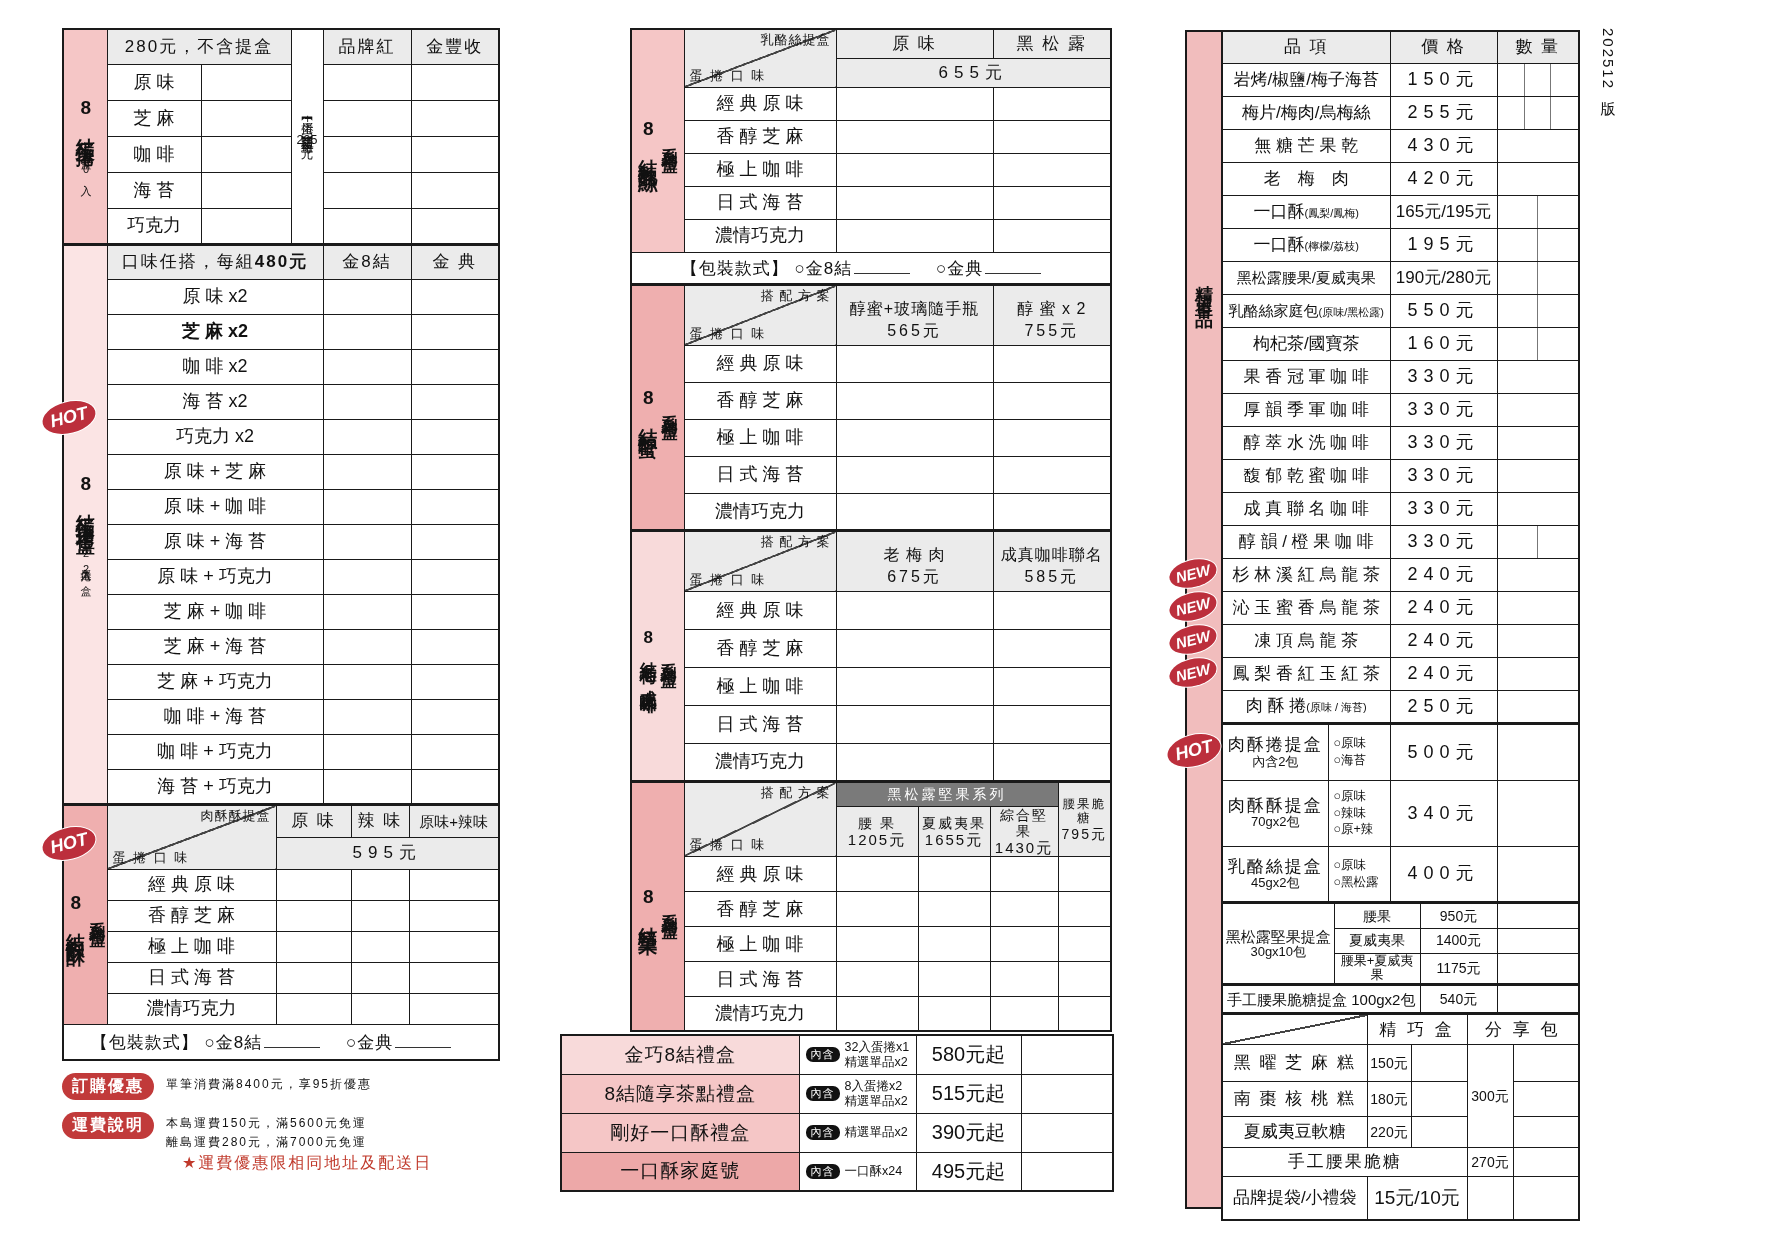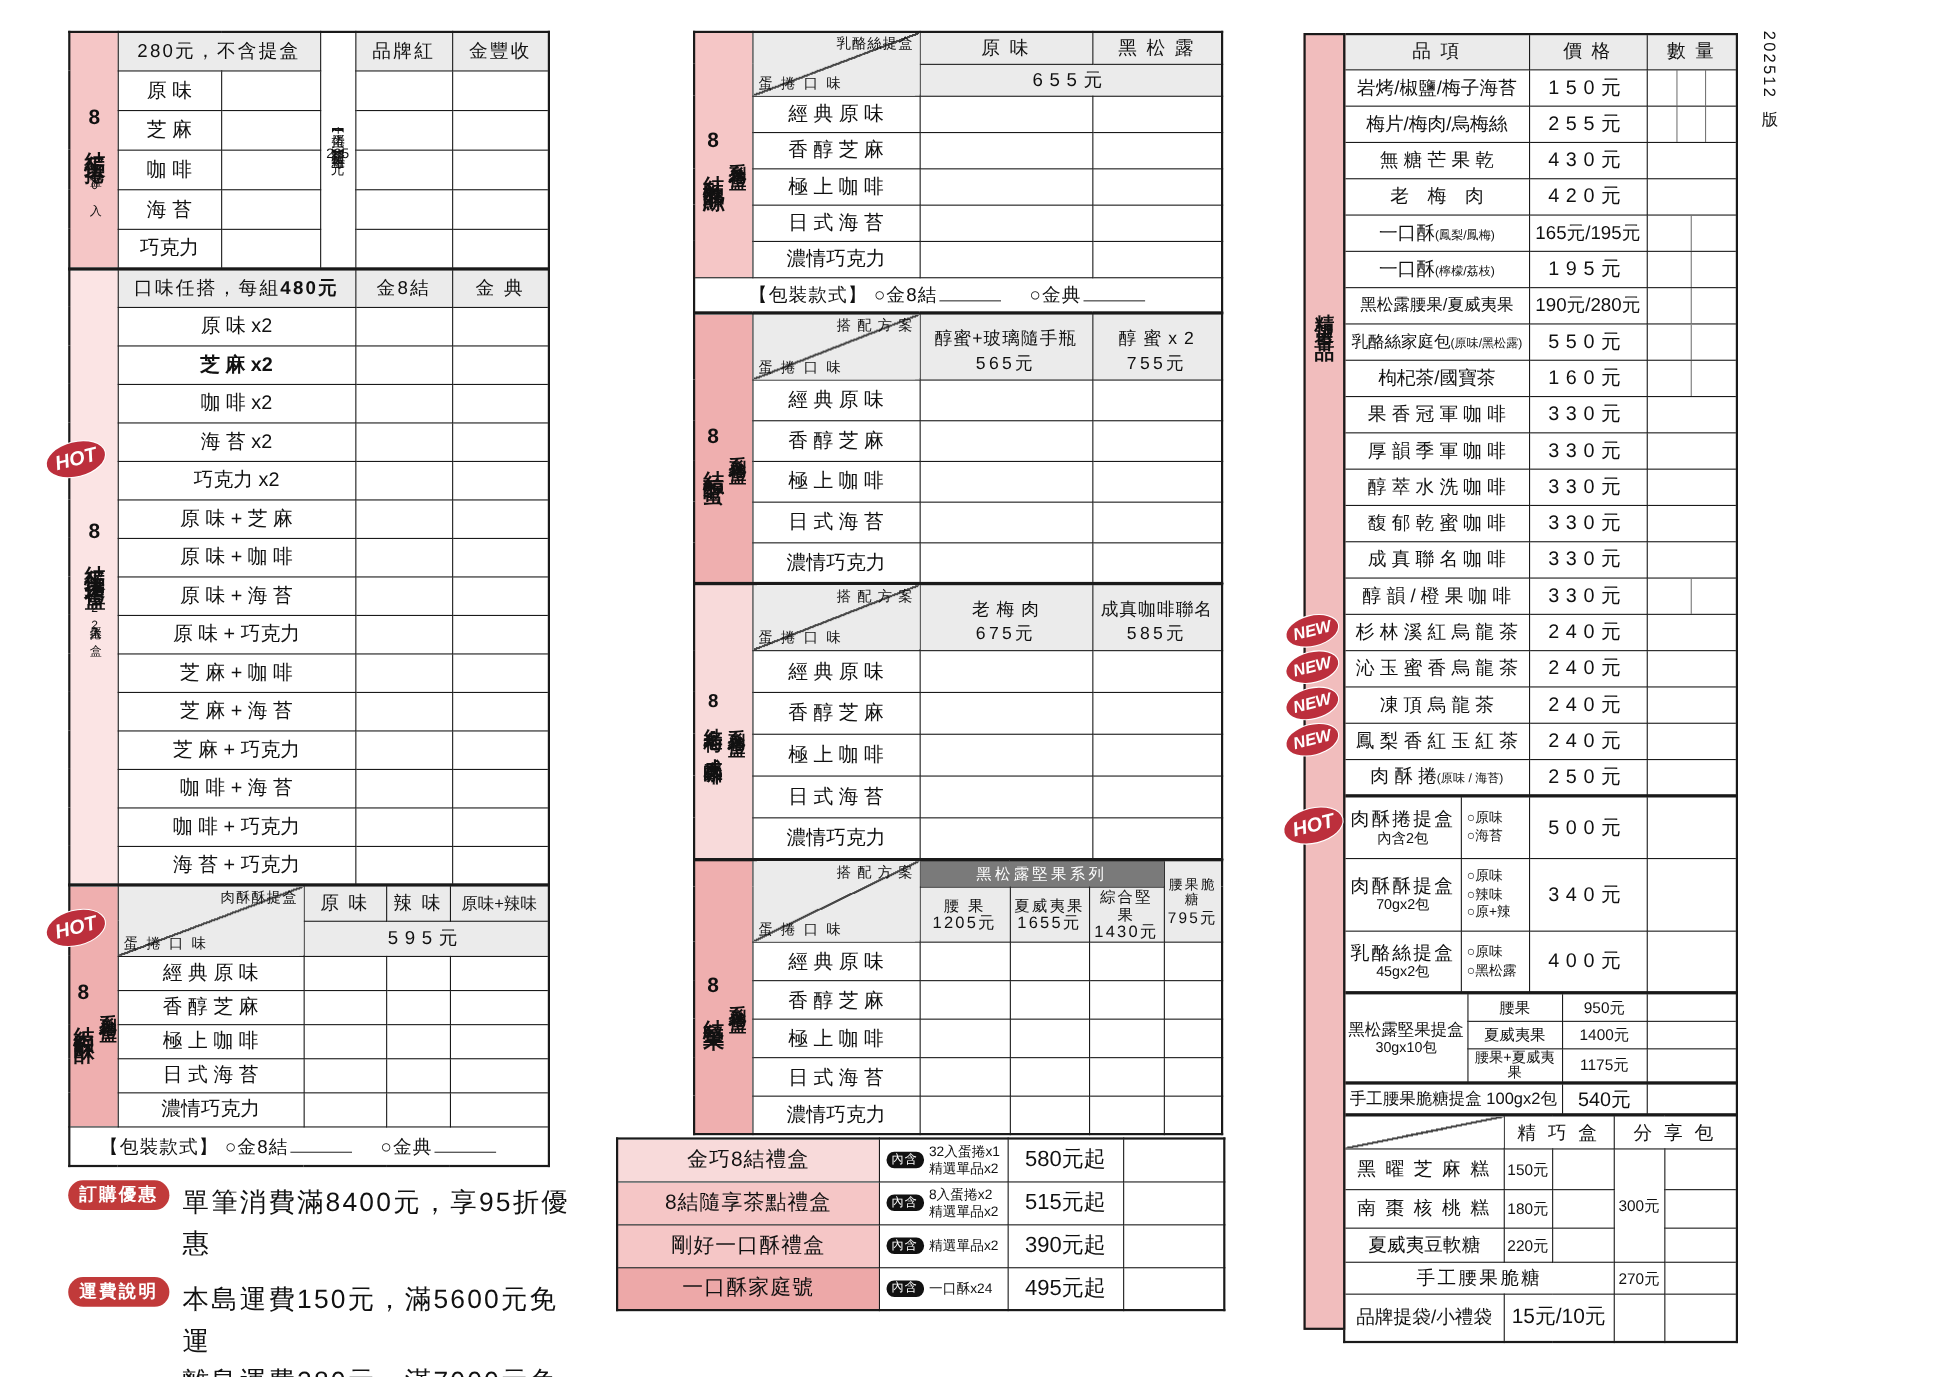--- a/index.html
+++ b/index.html
@@ -46,21 +46,21 @@
   .combo .cp{font-size:12.5px;margin-top:2px;width:30px;line-height:1.1;}
   .banner{background:#7a7a7a;color:#fff;font-size:14px;letter-spacing:3px;border:1px solid #1a1a1a;}
   .ncell .nn{display:block;font-size:14px;}
   .ncell .np{display:block;font-size:15px;}
   .vcell .nn{display:block;font-size:16px;letter-spacing:1px;margin-top:10px;}
   .vcell .np{display:block;font-size:16px;letter-spacing:3px;margin-top:4px;}
   .notes{position:absolute;left:0;width:470px;}
   .nrow{display:flex;align-items:flex-start;margin-bottom:12px;}
   .pill{background:#c13a3a;color:#fff;font-weight:bold;font-size:16px;letter-spacing:2px;
         border-radius:15px;padding:3px 10px;white-space:nowrap;margin-right:12px;}
-  .ntext{font-size:24px;letter-spacing:2px;line-height:1.55;padding-top:2px;}
+  .ntext{font-size:12px;letter-spacing:2px;line-height:1.55;padding-top:2px;}
   .rednote{color:#c0392b;font-size:16px;letter-spacing:2px;margin:2px 0 0 120px;}
   .gl{font-size:19px;letter-spacing:1px;}
   .inc{display:flex;align-items:center;justify-content:flex-start;gap:5px;padding-left:4px;}
   .incpill{background:#111;color:#fff;font-size:11px;border-radius:7px;padding:1px 5px;letter-spacing:1px;white-space:nowrap;}
   .inctxt{font-size:12.5px;text-align:left;line-height:1.2;}
   .gprice{font-size:20px;}
   .rstrip{position:absolute;left:0;top:0;width:38px;background:#f1bdbd;border:2px solid #1a1a1a;box-sizing:border-box;z-index:1;}
   .rstrip .vtx{position:absolute;top:238px;left:7px;font-weight:bold;font-size:18px;letter-spacing:9px;}
   .rcontent{position:absolute;left:36px;top:0;}
   .itemname{font-size:17px;}
@@ -842,21 +842,21 @@
 
       <table class="t2 stack" style="width:357px;">
         <colgroup>
             <col style="width:198px">
             <col style="width:77px">
             <col style="width:82px">
           </colgroup>
         <tbody>
             <tr style="height:28px;">
           <td style="font-size:15px;">手工腰果脆糖提盒 100gx2包</td>
-          <td style="font-size:18px;">540元</td>
+          <td style="font-size:14px;">540元</td>
           <td class="q"></td>
         </tr>
       </tbody>
         </table>
 
       <table class="t2 stack" style="width:357px;">
         <colgroup>
             <col style="width:145px">
             <col style="width:44px">
             <col style="width:56px">

